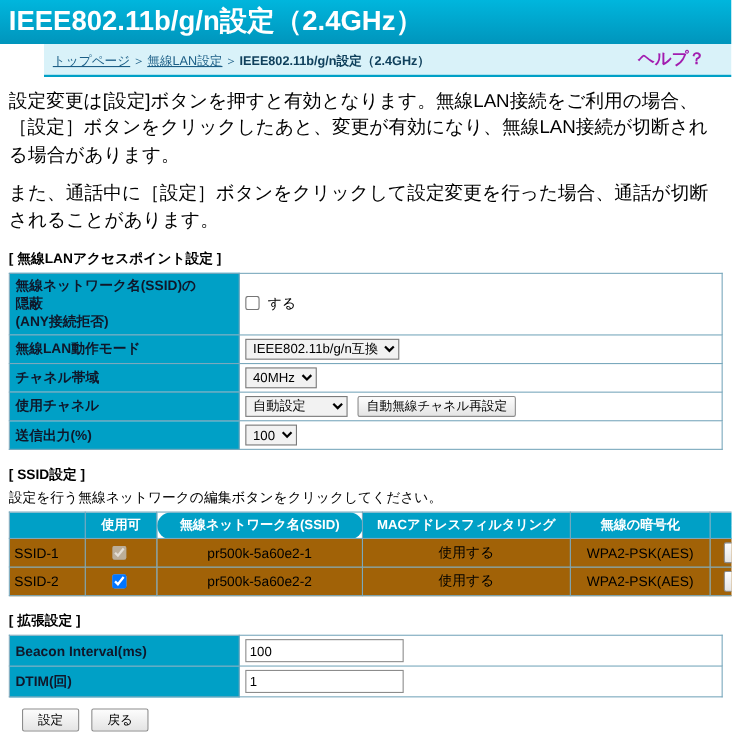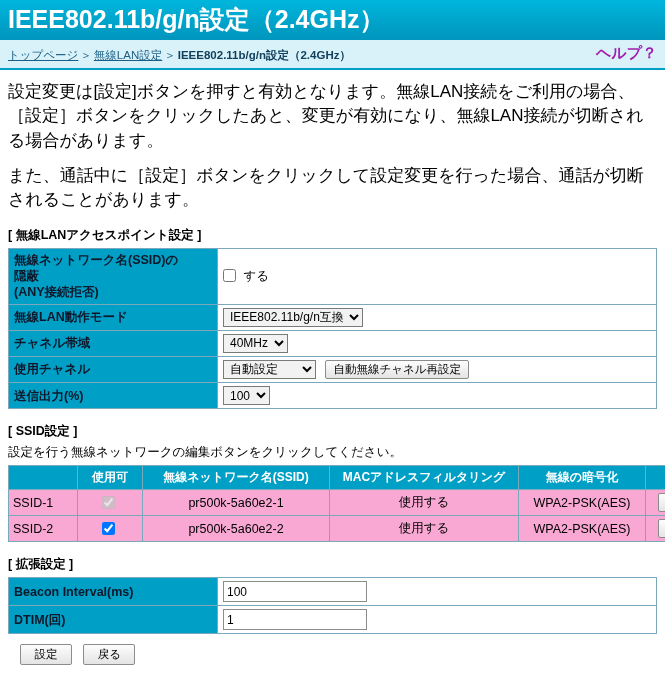--- a/index.html
+++ b/index.html
@@ -26,24 +26,25 @@
     color: #ffffff;
     padding: 5px 8px 6px 8px;
     font-size: 25px;
     font-weight: bold;
     letter-spacing: 0px;
     line-height: 1.15;
   }
   .breadcrumb-bar {
     background: #d9f2f9;
     border-bottom: 2px solid #00a0c6;
-    padding: 4px 8px 5px 8px;
+    padding: 4px 24px 5px 8px;
     display: flex;
     align-items: flex-end;
     justify-content: space-between;
+    margin-left: 40px;
   }
   .breadcrumb {
     font-size: 11.5px;
     color: #1b5e86;
   }
   .breadcrumb a {
     color: #1b5e86;
     text-decoration: underline;
   }
   .breadcrumb .sep {
@@ -116,33 +117,33 @@
     font-weight: bold;
     border: 1px solid #7aa9bd;
     padding: 3px 4px;
     text-align: center;
   }
   table.ssid td {
     border: 1px solid #7aa9bd;
     font-size: 12.5px;
     padding: 3px 4px;
     text-align: center;
-    background: #f9a8d4;
+    background: #a16207;
   }
   table.ssid td.name-col {
     text-align: center;
   }
   table.ssid td.first {
     text-align: left;
     padding-left: 4px;
   }
   
   .col-ssid  { width: 60px; }
   .col-use   { width: 56px; }
-  .col-net   { width: 178px; }
+  .col-net   { width: 178px; border-radius: 12px; }
   .col-mac   { width: 180px; }
   .col-enc   { width: 118px; }
   .col-op    { width: 55px; }
   
   select.sel {
     font-family: Liberation Sans, sans-serif;
     font-size: 12px;
     padding: 0 2px;
     height: 19px;
     border: 1px solid #7a7a7a;

